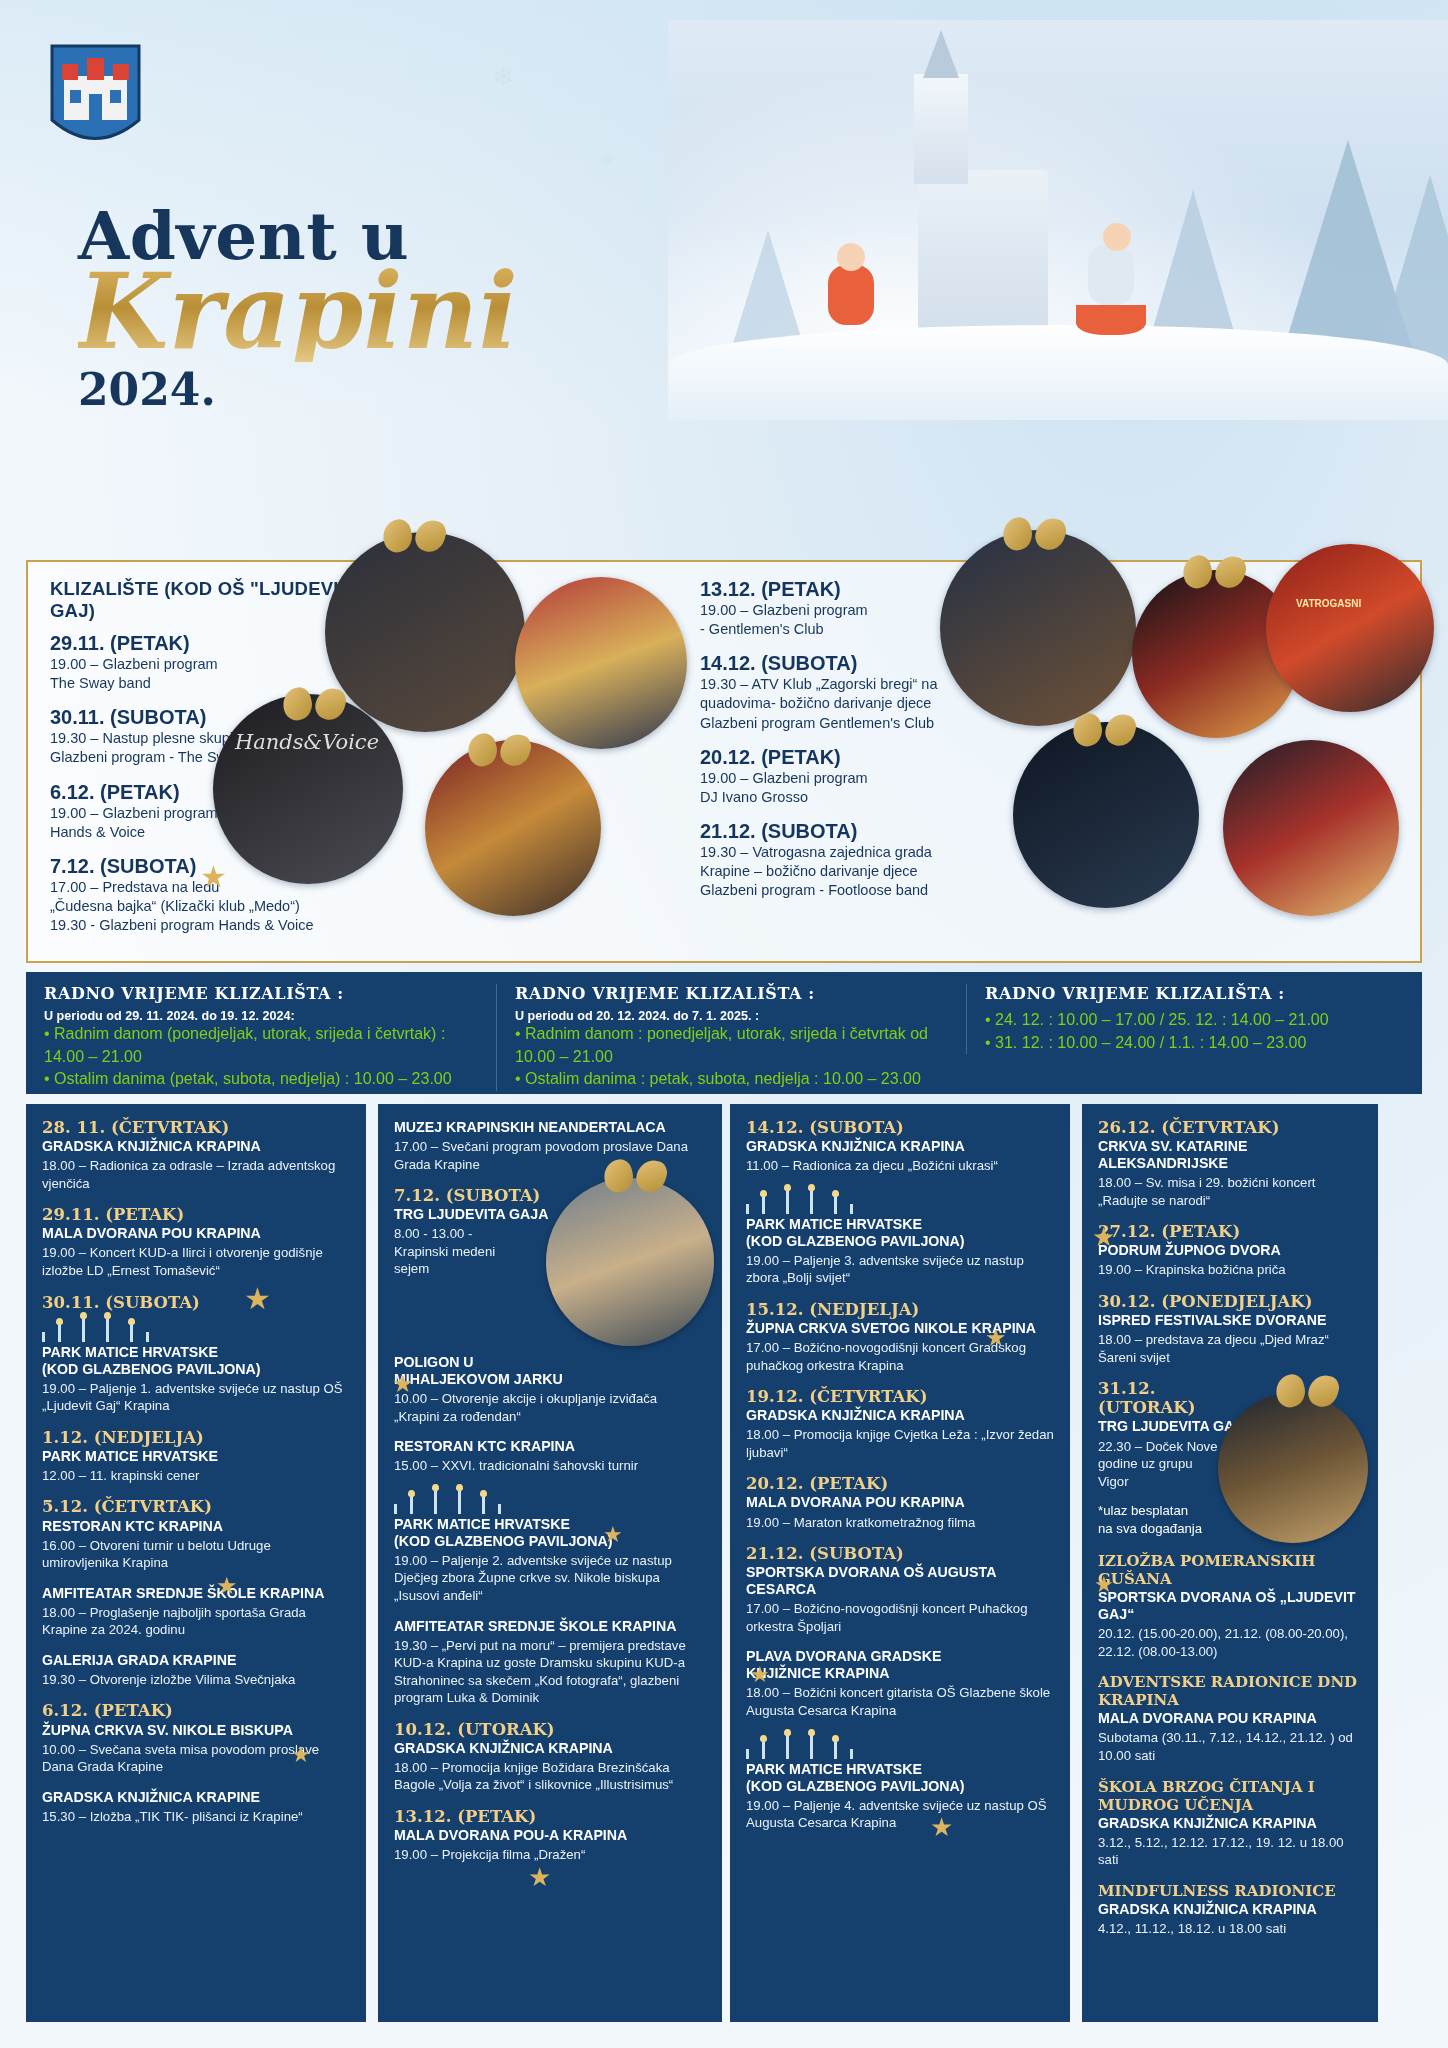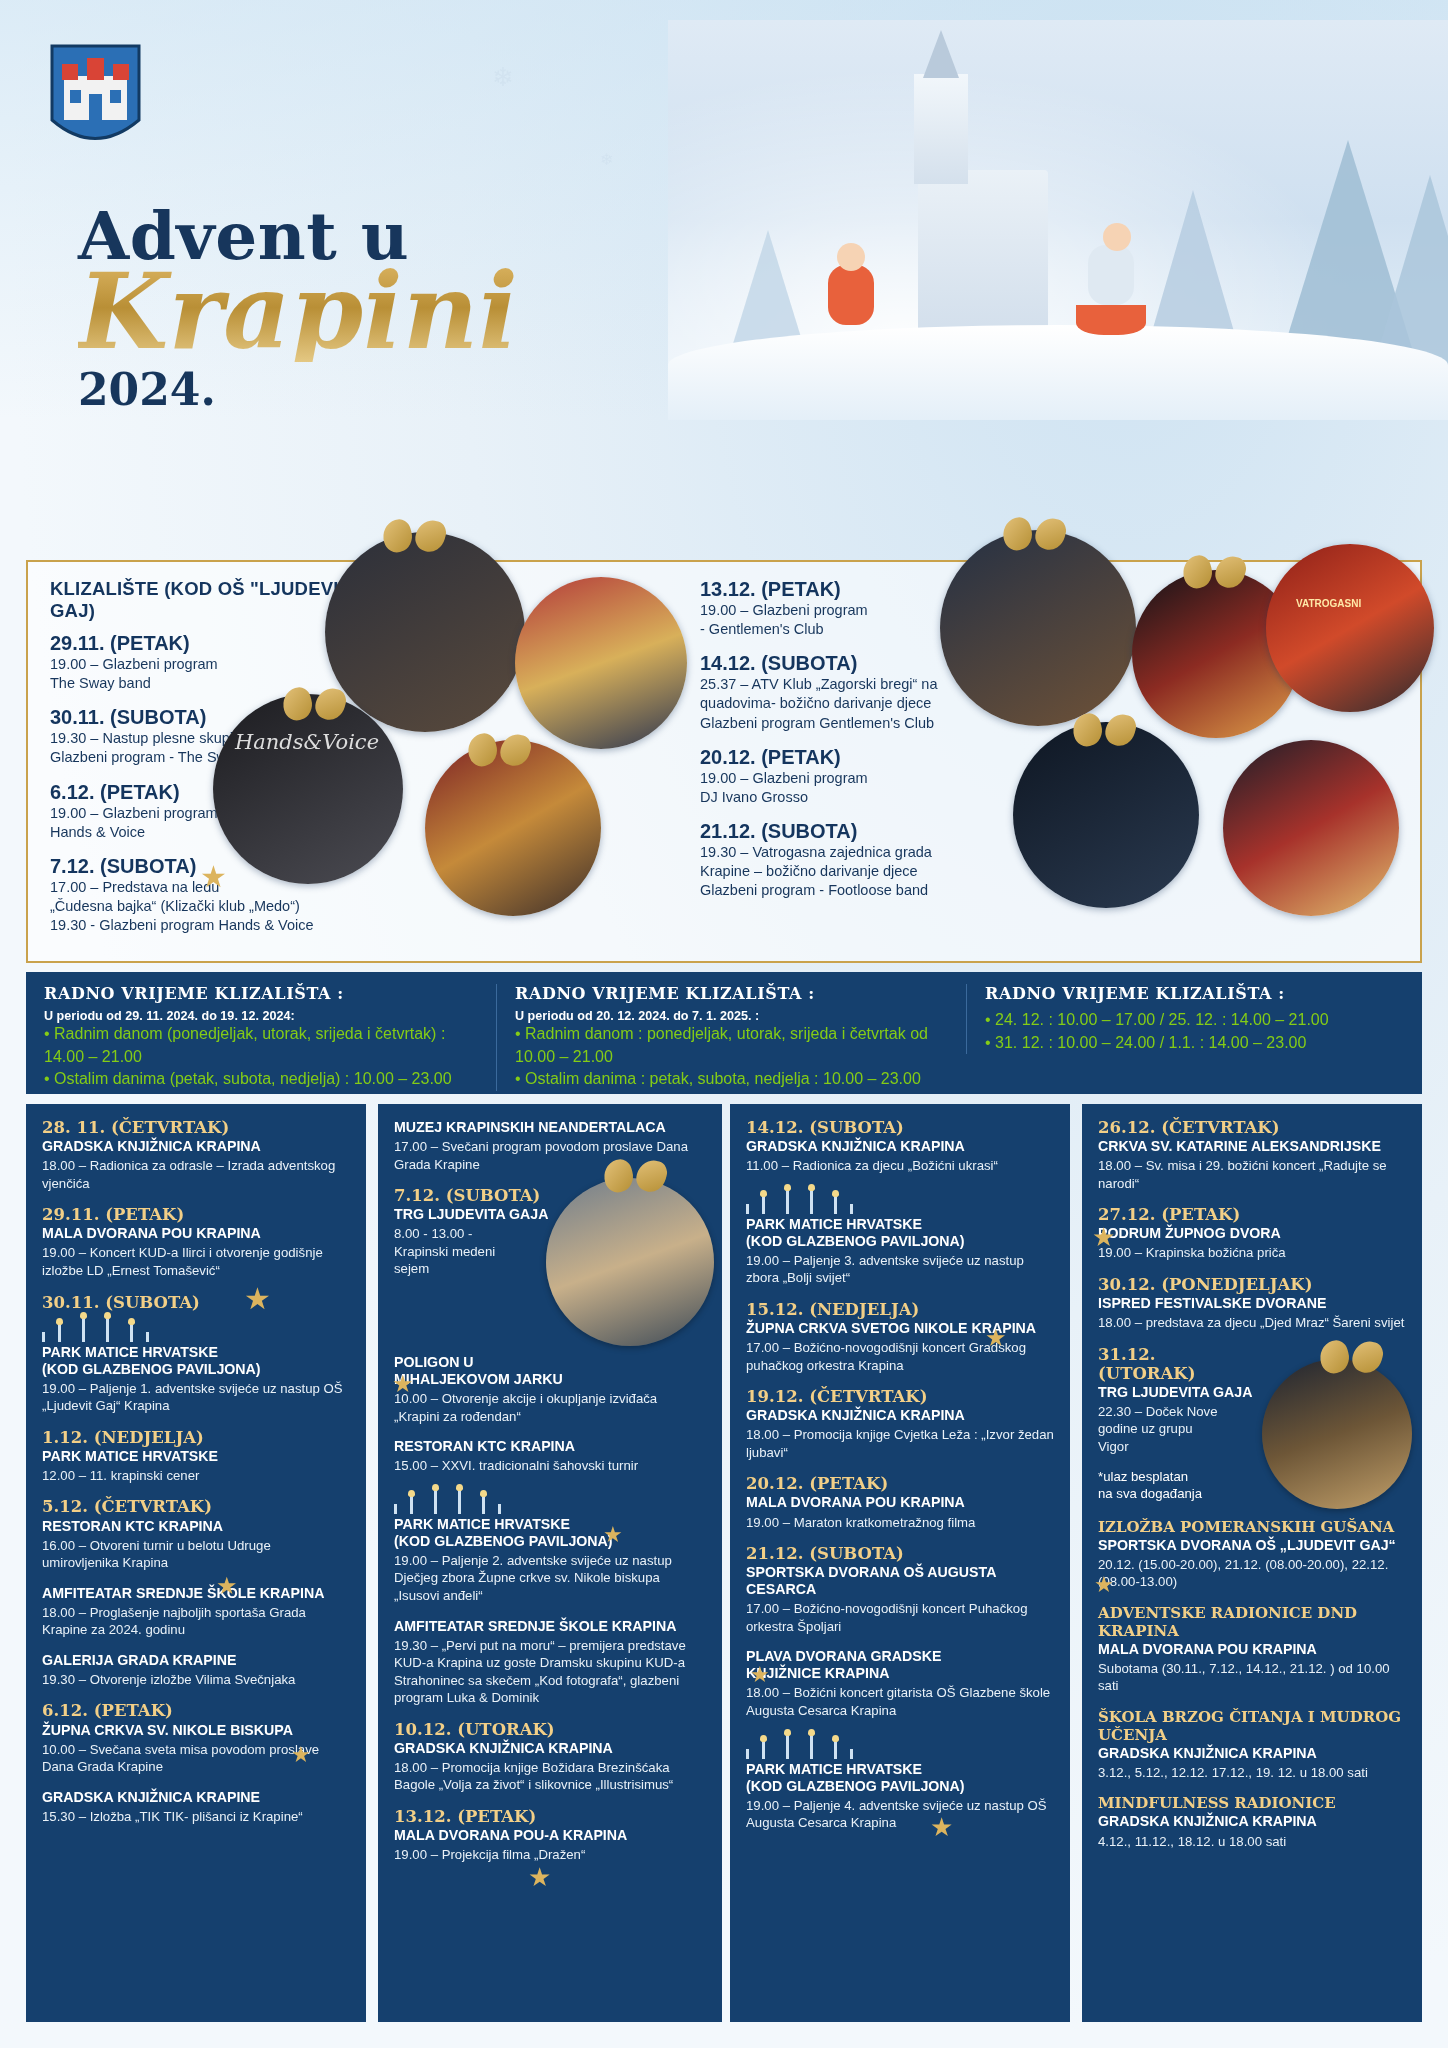--- a/index.html
+++ b/index.html
@@ -134,21 +134,21 @@
   
   .cols { position:absolute; left:26px; top:1104px; width:1396px; height:918px; }
   .col {
     position:absolute; top:0; height:918px;
     background:#15406e; color:#ffffff; padding:14px 16px 10px;
     overflow:hidden;
   }
   .col.c1{ left:0; width:340px; }
   .col.c2{ left:352px; width:344px; }
   .col.c3{ left:704px; width:340px; }
-  .col.c4{ left:1056px; width:340px; }
+  .col.c4{ left:1056px; width:296px; }
 
   .ev { margin-bottom:13px; }
   .ev-date {
     font-family:"DejaVu Serif", serif;
     color:#f2cf87; font-size:16.5px; font-weight:bold; line-height:1.16;
   }
   .ev-place {
     font-size:14.2px; font-weight:bold; color:#ffffff; line-height:1.2; margin-top:1px;
     text-transform:uppercase;
   }
@@ -253,21 +253,21 @@
     </div>
 
     <div class="kl-right">
       <div class="kl-ev">
         <div class="kl-date">13.12. (PETAK)</div>
         <div class="kl-line">19.00 – Glazbeni program</div>
         <div class="kl-line">- Gentlemen's Club</div>
       </div>
       <div class="kl-ev">
         <div class="kl-date">14.12. (SUBOTA)</div>
-        <div class="kl-line">25.37 – ATV Klub „Zagorski bregi“ na</div>
+        <div class="kl-line">19.30 – ATV Klub „Zagorski bregi“ na</div>
         <div class="kl-line">quadovima- božično darivanje djece</div>
         <div class="kl-line">Glazbeni program Gentlemen's Club</div>
       </div>
       <div class="kl-ev">
         <div class="kl-date">20.12. (PETAK)</div>
         <div class="kl-line">19.00 – Glazbeni program</div>
         <div class="kl-line">DJ Ivano Grosso</div>
       </div>
       <div class="kl-ev">
         <div class="kl-date">21.12. (SUBOTA)</div>

